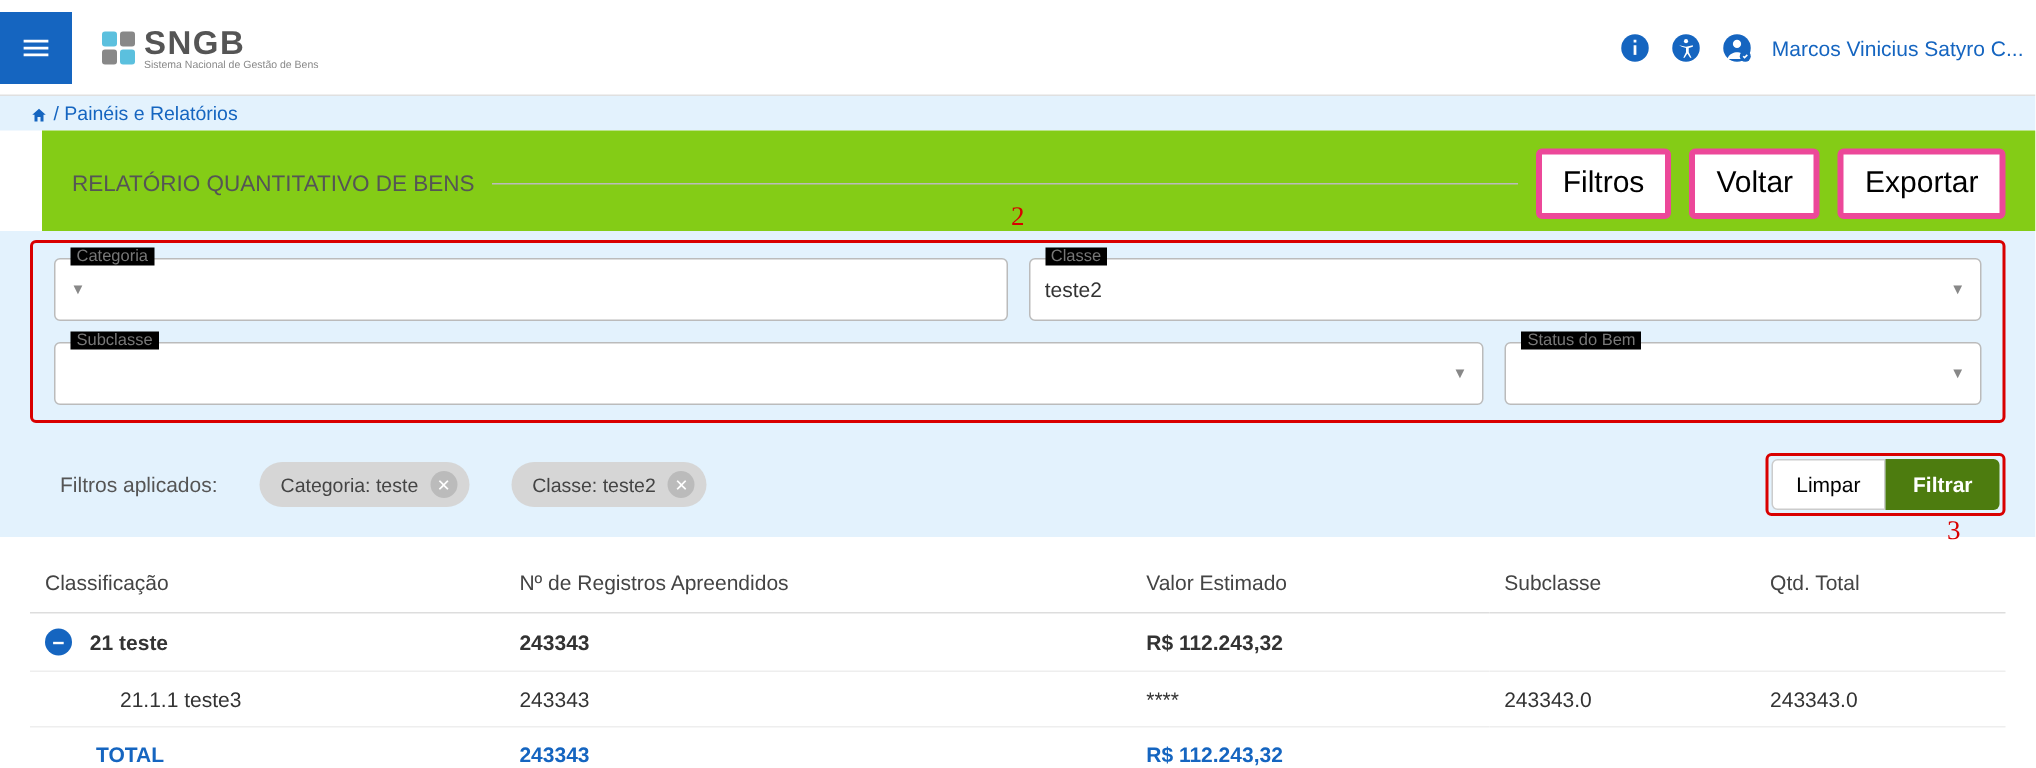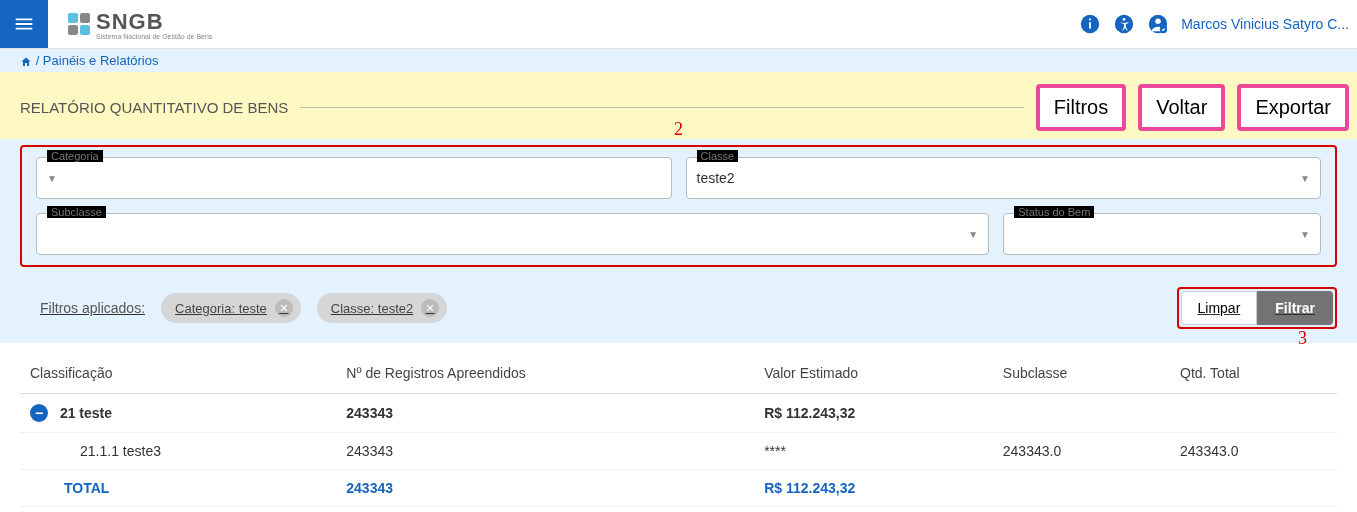--- a/index.html
+++ b/index.html
@@ -1,20 +1,20 @@
 <!DOCTYPE html>
 <html><head>
 <meta charset="utf-8">
 <style>
   * { box-sizing: border-box; margin: 0; padding: 0; }
   body { font-family: Arial, Helvetica, sans-serif; background: #fff; font-size: 14px; color: #333; }
 
   
   .top-header {
-    display: flex; align-items: center; height: 49px; border-bottom: 1px solid #e0e0e0;
+    display: flex; align-items: center; height: 64px; border-bottom: 1px solid #e0e0e0;
   }
   .menu-btn {
     width: 48px; height: 48px; background: #1565c0; display: flex; align-items: center; justify-content: center; cursor: pointer;
   }
   .menu-btn svg { fill: #fff; width: 22px; height: 22px; }
   .logo { display: flex; align-items: center; gap: 6px; margin-left: 20px; }
   .logo-icon { display: grid; grid-template-columns: repeat(2, 10px); grid-template-rows: repeat(2, 10px); gap: 2px; }
   .logo-icon .sq { width: 10px; height: 10px; border-radius: 2px; }
   .logo-icon .sq1 { background: #5bc0de; }
   .logo-icon .sq2 { background: #888; }
@@ -25,21 +25,21 @@
   .top-right { margin-left: auto; display: flex; align-items: center; gap: 12px; padding-right: 8px; }
   .icon-btn { width: 22px; height: 22px; display: flex; align-items: center; justify-content: center; cursor: pointer; }
   .icon-btn svg { fill: #1565c0; width: 22px; height: 22px; }
   .user-name { color: #1565c0; font-size: 14px; cursor: pointer; }
 
   
   .breadcrumb-strip { background: #e3f2fd; padding: 4px 20px; font-size: 13px; color: #1565c0; }
   .breadcrumb-strip a { color: #1565c0; text-decoration: none; cursor: pointer; }
 
   
-  .page-title-row { display: flex; align-items: center; padding: 12px 8px 8px 20px; background: #fef9c3; gap: 12px; }
+  .page-title-row { display: flex; align-items: center; padding: 12px 20px 8px 20px; background: #84cc16; gap: 12px; margin-left: 28px; }
   .page-title { color: #555; font-size: 15px; white-space: nowrap; }
   .title-divider { flex: 1; border-top: 1px solid #bbb; height: 0; }
   .action-btn {
     background: #fff; border: 4px solid #ec4899; border-radius: 4px; padding: 8px 14px; font-size: 20px; cursor: pointer;
   }
 
   
   .filter-area { position: relative; background: #e3f2fd; padding: 6px 20px 10px 20px; }
   .filter-outline {
     position: relative;
@@ -51,31 +51,31 @@
     position: relative; background: #fff; border: 1px solid #bbb; border-radius: 4px; height: 42px;
     display: flex; align-items: center; padding: 0 10px; cursor: pointer;
   }
   .field-label {
     position: absolute; top: -8px; left: 10px; background: #000000; padding: 0 4px; font-size: 11px; color: #777;
   }
   .field-value { flex: 1; font-size: 14px; color: #333; }
   .field-caret { color: #888; font-size: 10px; }
 
   
-  .applied-row { display: flex; align-items: center; background: #e3f2fd; padding: 10px 20px 14px 40px; gap: 16px; text-decoration: underline; }
+  .applied-row { display: flex; align-items: center; background: #e3f2fd; padding: 10px 20px 14px 40px; gap: 28px; }
   .applied-label { font-size: 14px; color: #555; }
   .chip {
     display: inline-flex; align-items: center; gap: 8px; background: #d6d6d6; border-radius: 18px;
     padding: 6px 8px 6px 14px; font-size: 13px; color: #444; cursor: default;
   }
   .chip .chip-x { width: 18px; height: 18px; border-radius: 50%; background: #bbb; color: #fff; display: flex; align-items: center; justify-content: center; font-size: 11px; cursor: pointer; }
   .applied-actions { margin-left: auto; position: relative; }
   .applied-actions-inner { border: 2px solid #d90000; border-radius: 4px; display: flex; padding: 2px; }
   .btn-clear { background: #fff; border: 1px solid #ccc; border-radius: 4px 0 0 4px; padding: 8px 16px; cursor: pointer; font-size: 14px; }
-  .btn-filter { background: #737373; color: #fff; border: none; border-radius: 0 4px 4px 0; padding: 8px 18px; cursor: pointer; font-size: 14px; font-weight: bold; }
+  .btn-filter { background: #4d7c0f; color: #fff; border: none; border-radius: 0 4px 4px 0; padding: 8px 18px; cursor: pointer; font-size: 14px; font-weight: bold; }
   .annot-3 { position: absolute; bottom: -20px; right: 30px; color: #d90000; font-size: 18px; font-family: serif; }
 
   
   .table-wrap { padding: 10px 20px; }
   table { width: 100%; border-collapse: collapse; }
   thead th { text-align: left; font-weight: normal; color: #444; font-size: 14px; padding: 12px 10px; border-bottom: 1px solid #ddd; }
   tbody td { padding: 10px 10px; font-size: 14px; border-bottom: 1px solid #eee; }
   tbody tr.level0 td { font-weight: bold; }
   tbody tr.level1 td { font-style: italic; font-weight: bold; }
   tbody tr.level1 td:first-child { padding-left: 44px; }

